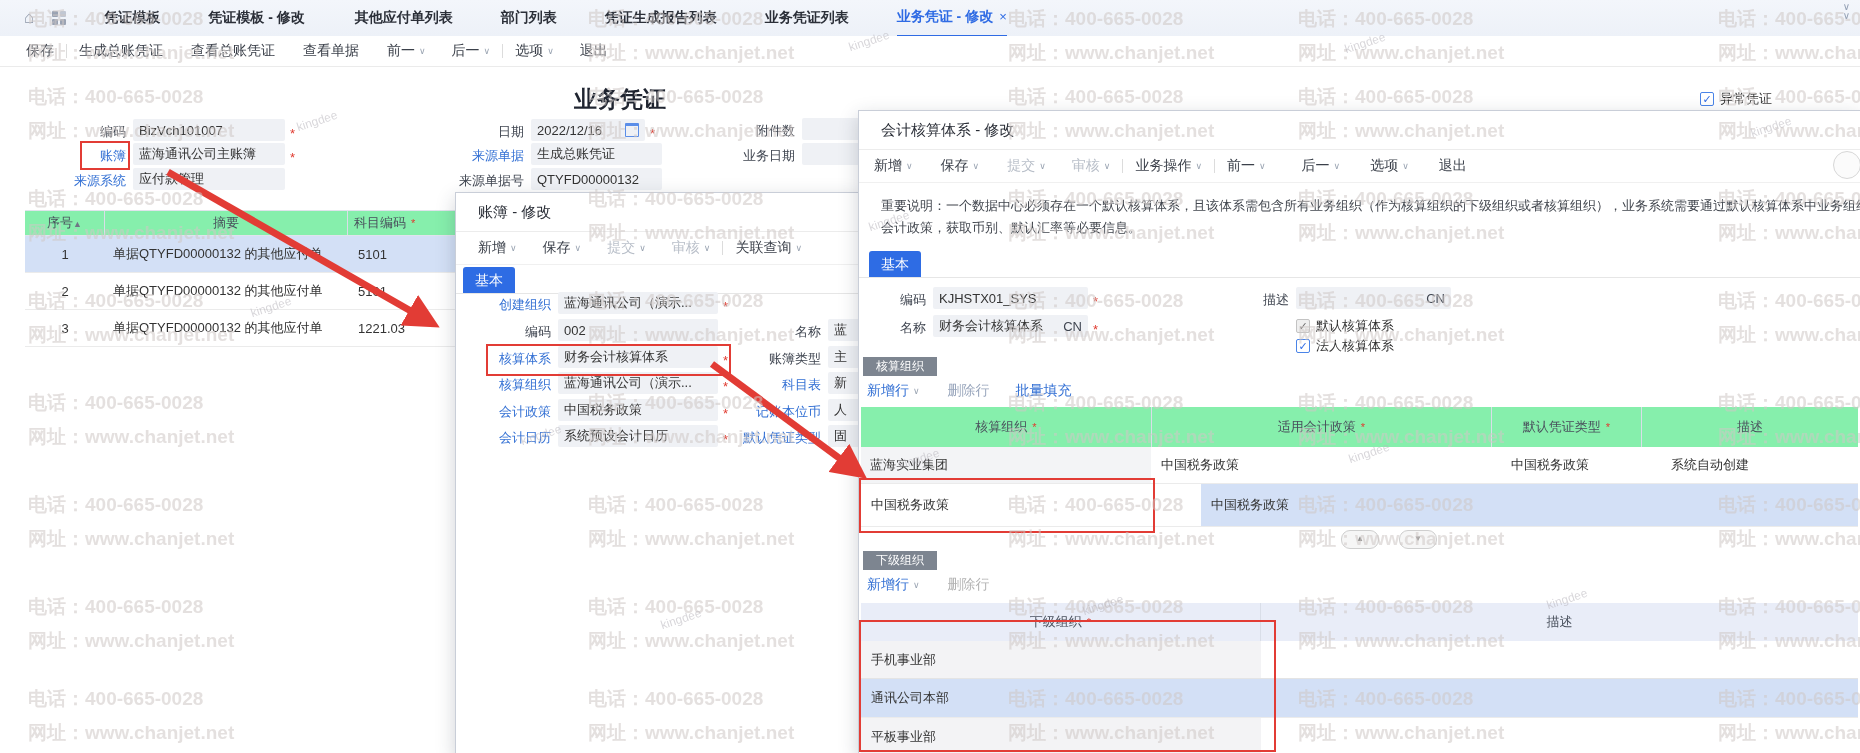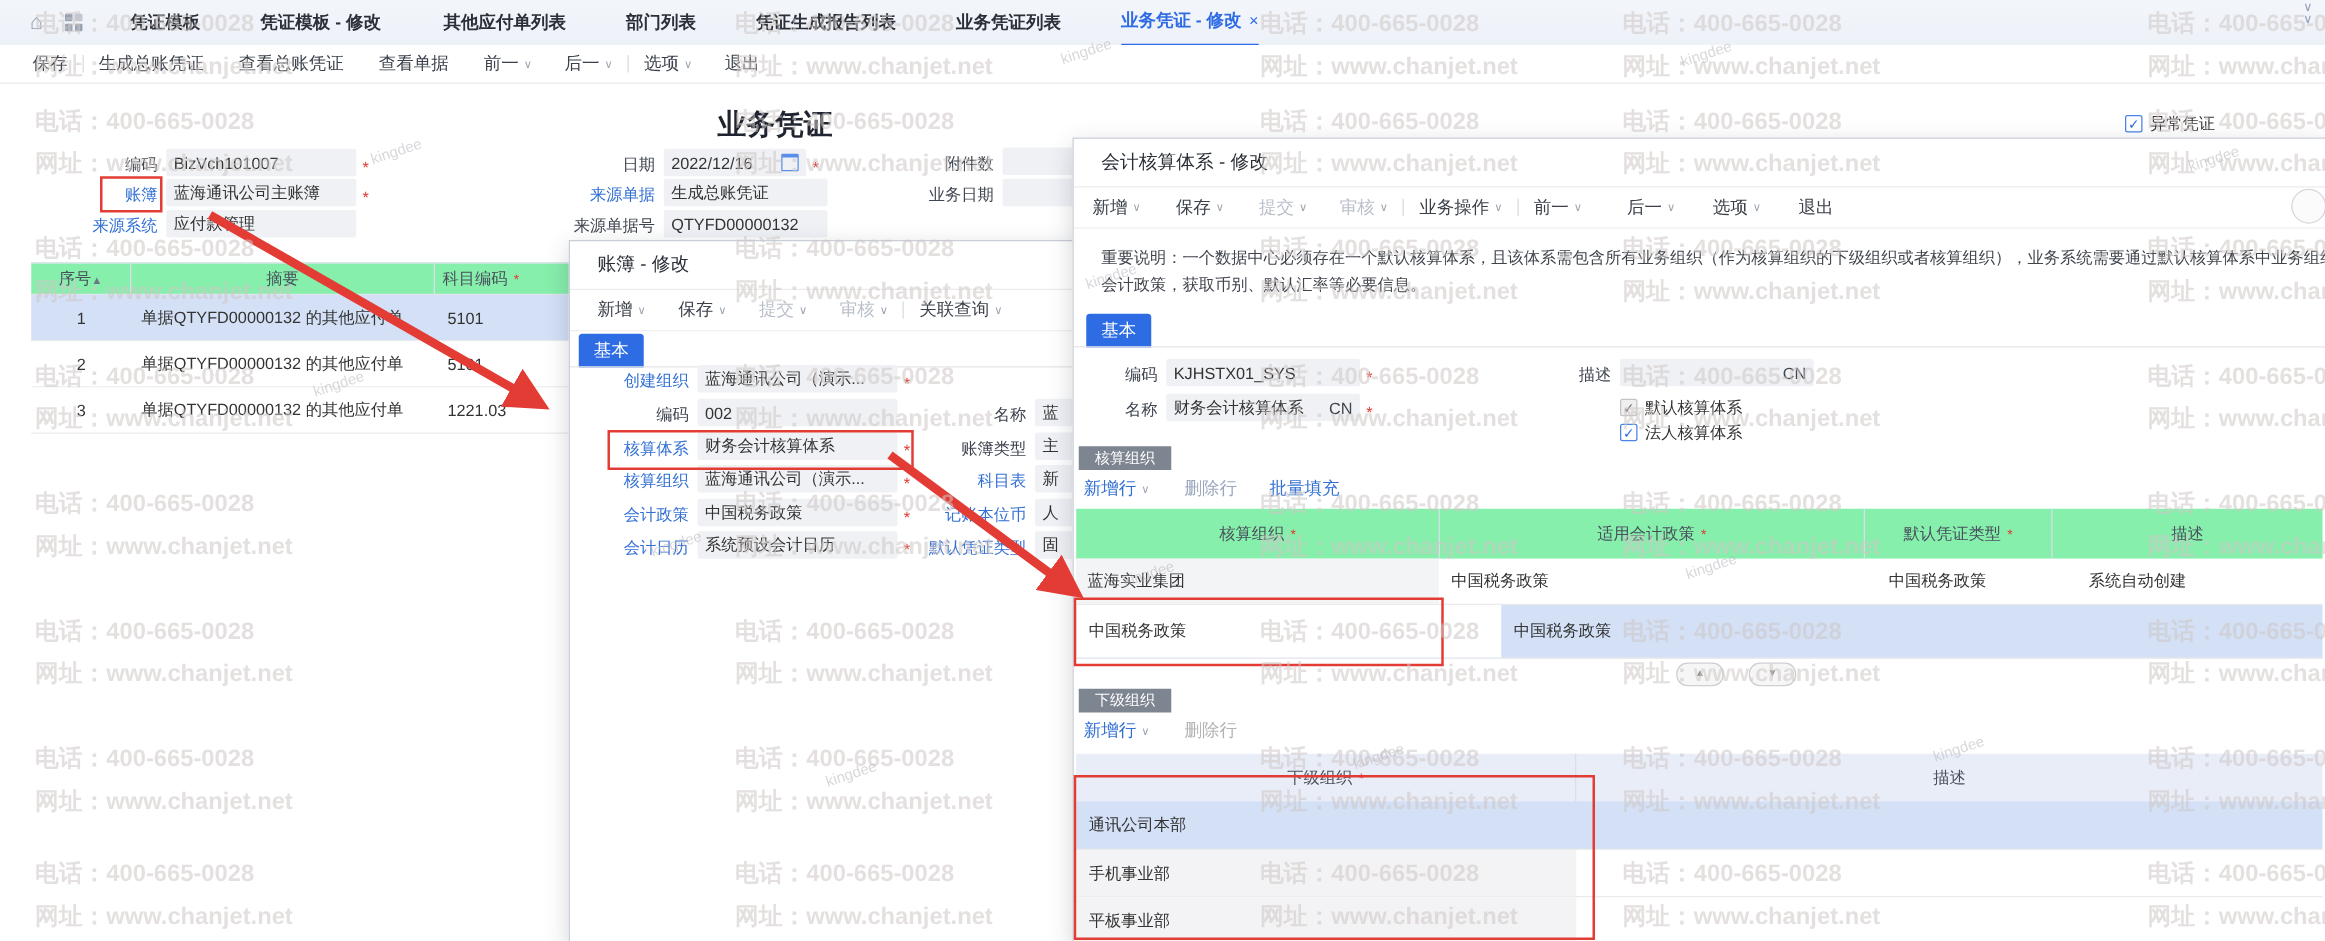--- a/index.html
+++ b/index.html
@@ -343,26 +343,26 @@
       <span class="caret">∨</span>
     <span class="titem" style="margin-left:28px;color:#b3b3b3">删除行</span>
   </div>
 
   <div class="abs" style="left:2px;top:492px;width:997px">
     <div class="thead" style="height:38px;background:#e9edf8">
       <span style="width:399px;text-align:center"><span>下级组织</span><span class="req" style="font-size:11px">*</span></span>
       <span class="vline"></span>
       <span style="flex:1;text-align:center">描述</span>
     </div>
+    <div class="trow" style="height:37px;border-bottom:1px solid #e4e4e4">
+      <span style="width:400px;padding-left:10px;background:#f3f3f5;align-self:stretch;display:flex;align-items:center;box-sizing:border-box">手机事业部</span>
+      <span style="flex:1;padding-left:10px"></span>
+    </div>
     <div class="trow sel" style="height:38px">
       <span style="width:400px;padding-left:10px;box-sizing:border-box">通讯公司本部</span>
-      <span style="flex:1;padding-left:10px"></span>
-    </div>
-    <div class="trow" style="height:37px;border-bottom:1px solid #e4e4e4">
-      <span style="width:400px;padding-left:10px;background:#f3f3f5;align-self:stretch;display:flex;align-items:center;box-sizing:border-box">手机事业部</span>
       <span style="flex:1;padding-left:10px"></span>
     </div>
     <div class="trow" style="height:37px;border-bottom:1px solid #e4e4e4">
       <span style="width:400px;padding-left:10px;background:#f3f3f5;align-self:stretch;display:flex;align-items:center;box-sizing:border-box">平板事业部</span>
       <span style="flex:1;padding-left:10px"></span>
     </div>
   </div>
 </div>
 
 <div class="rbox" style="left:80px;top:141px;width:46px;height:25px"></div>

